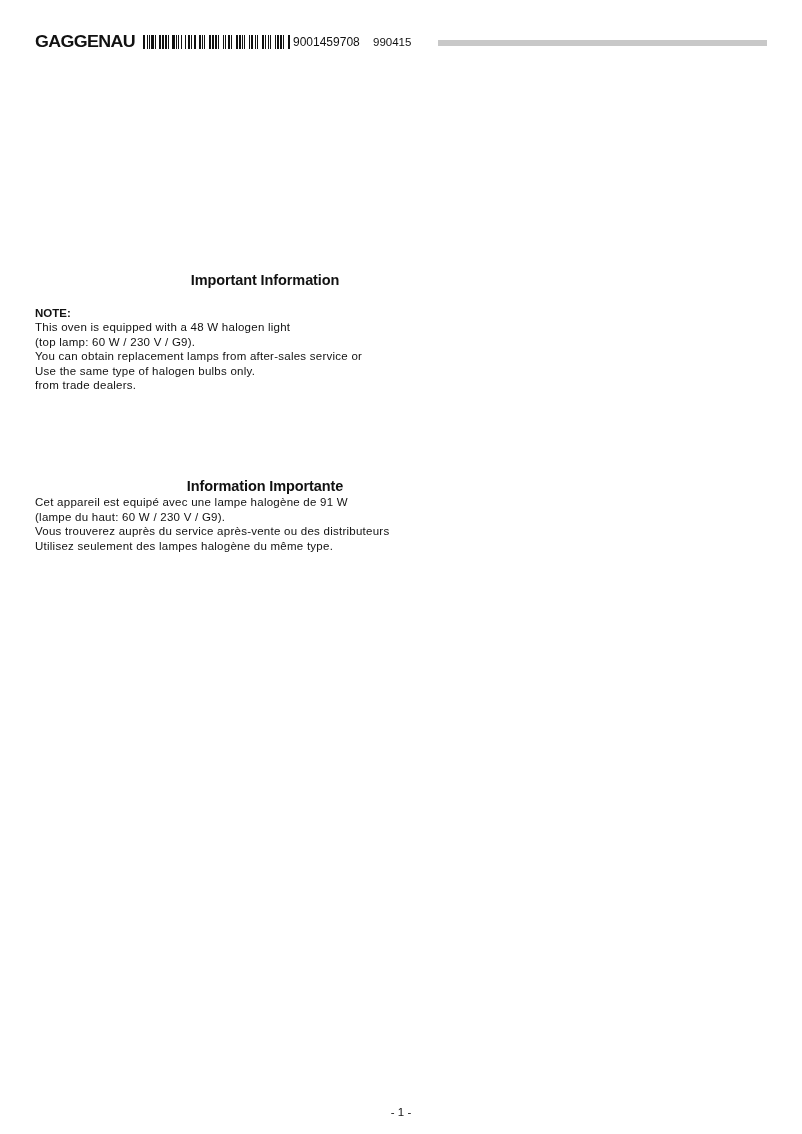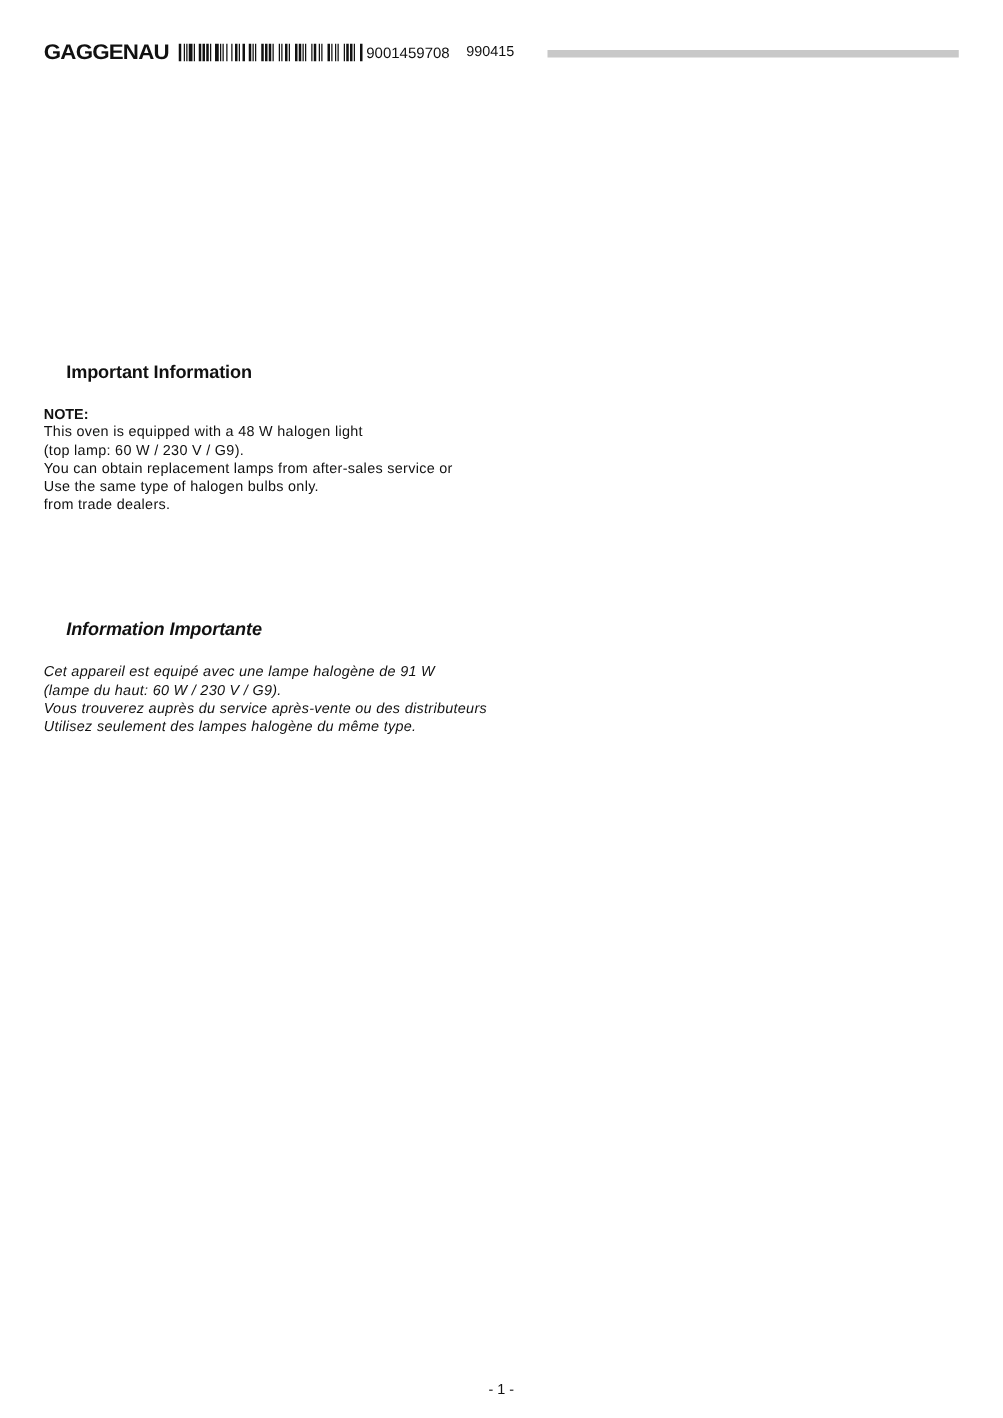--- a/index.html
+++ b/index.html
@@ -72,38 +72,39 @@
       background: #c8c8c8;
     }
     .section {
       position: absolute;
       left: 35px;
       width: 460px;
     }
     .section-title {
       font-size: 14.5px;
       font-weight: bold;
-      margin: 18px;
+      margin: 0;
       line-height: 18px;
       letter-spacing: -0.1px;
+      text-align: center;
     }
     .label {
       font-size: 11.5px;
       font-weight: bold;
       margin-top: 17px;
       line-height: 14px;
     }
     .body-line {
       font-size: 11.5px;
       line-height: 14.5px;
       letter-spacing: 0.25px;
       white-space: nowrap;
     }
     .section-en { top: 271px; }
-    .section-fr { top: 477px; font-style: italic; }
+    .section-fr { top: 477px; }
     .page-number {
       position: absolute;
       left: 0;
       width: 802px;
       top: 1105px;
       text-align: center;
       font-size: 11.5px;
       line-height: 14px;
     }
   </style>

